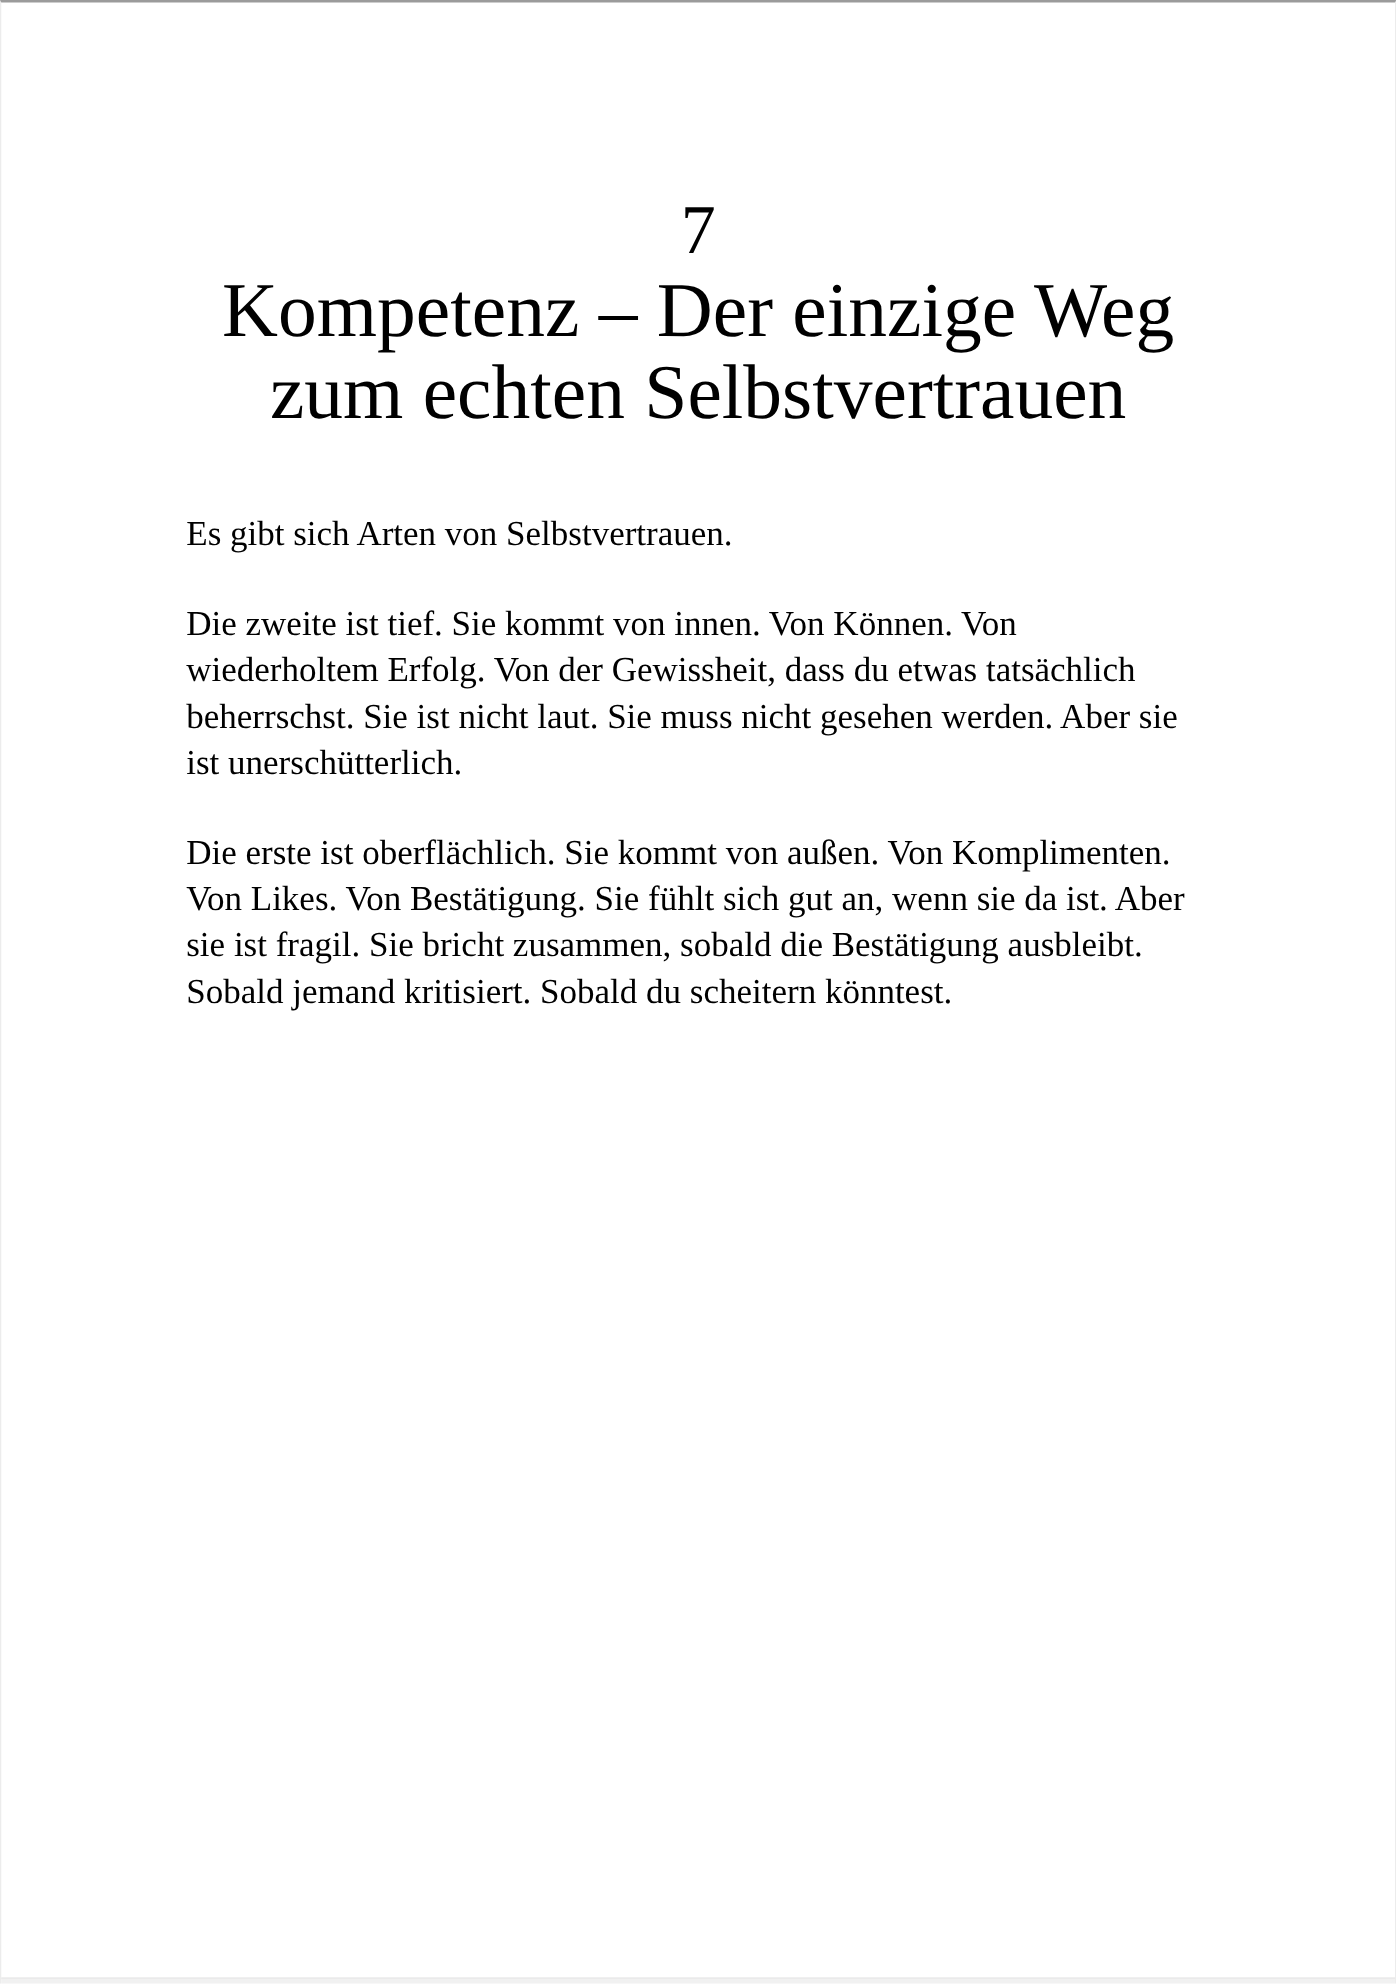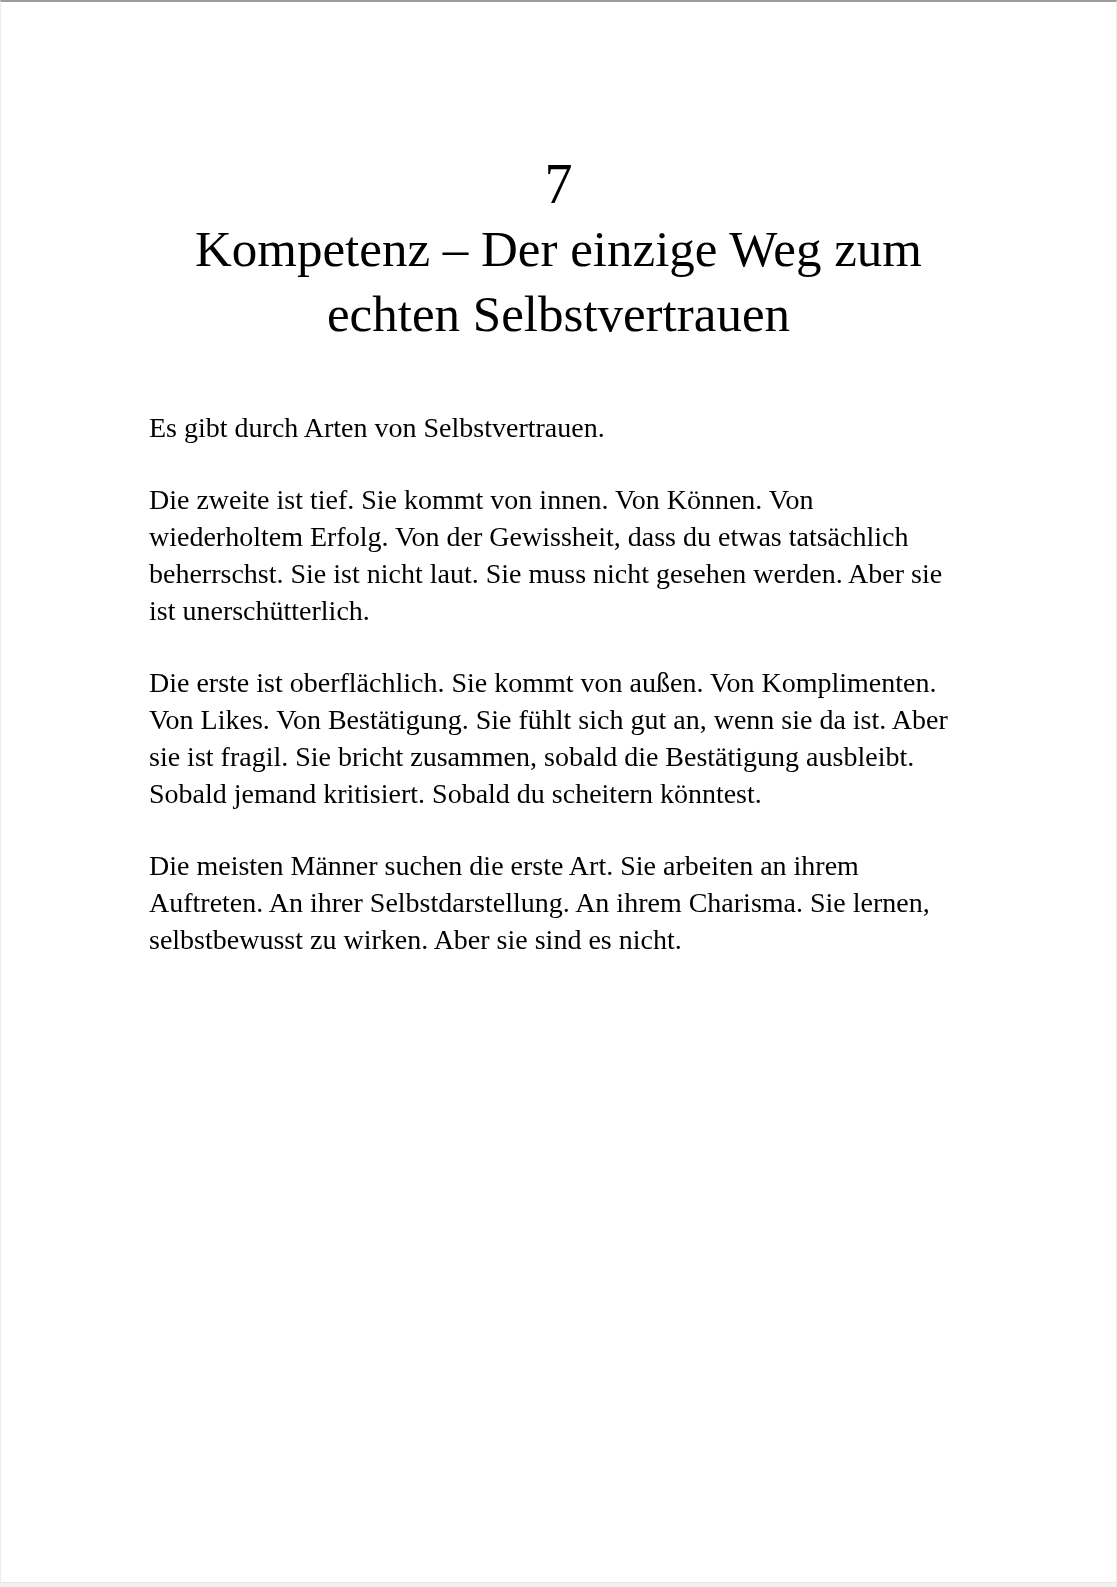--- a/index.html
+++ b/index.html
@@ -33,21 +33,21 @@
   .chapter-head {
     margin-top: 154px;
     text-align: center;
   }
   .chapter-number {
     font-size: 56px;
     line-height: 56px;
     font-weight: normal;
   }
   .chapter-title {
-    font-size: 51px;
+    font-size: 62px;
     line-height: 65px;
     font-weight: normal;
     max-width: 840px;
     margin: 5px auto 15px auto;
   }
   .body-text {
     width: 822px;
     margin: 62px 0 0 148px;
     text-align: left;
   }
@@ -61,21 +61,20 @@
 <body>
 
 <div class="page">
 
   <header class="chapter-head">
     <div class="chapter-number">7</div>
     <h1 class="chapter-title">Kompetenz – Der einzige Weg zum echten Selbstvertrauen</h1>
   </header>
 
   <main class="body-text">
-    <p>Es gibt durch Arten von Selbstvertrauen.</p>
+    <p>Es gibt sich Arten von Selbstvertrauen.</p>
     <p>Die zweite ist tief. Sie kommt von innen. Von Können. Von wiederholtem Erfolg. Von der Gewissheit, dass du etwas tatsächlich beherrschst. Sie ist nicht laut. Sie muss nicht gesehen werden. Aber sie ist unerschütterlich.</p>
     <p>Die erste ist oberflächlich. Sie kommt von außen. Von Komplimenten. Von Likes. Von Bestätigung. Sie fühlt sich gut an, wenn sie da ist. Aber sie ist fragil. Sie bricht zusammen, sobald die Bestätigung ausbleibt. Sobald jemand kritisiert. Sobald du scheitern könntest.</p>
-    <p>Die meisten Männer suchen die erste Art. Sie arbeiten an ihrem Auftreten. An ihrer Selbstdarstellung. An ihrem Charisma. Sie lernen, selbstbewusst zu wirken. Aber sie sind es nicht.</p>
   </main>
 
   <div class="page-bottom-strip"></div>
 
 </div>
 
 </body></html>

